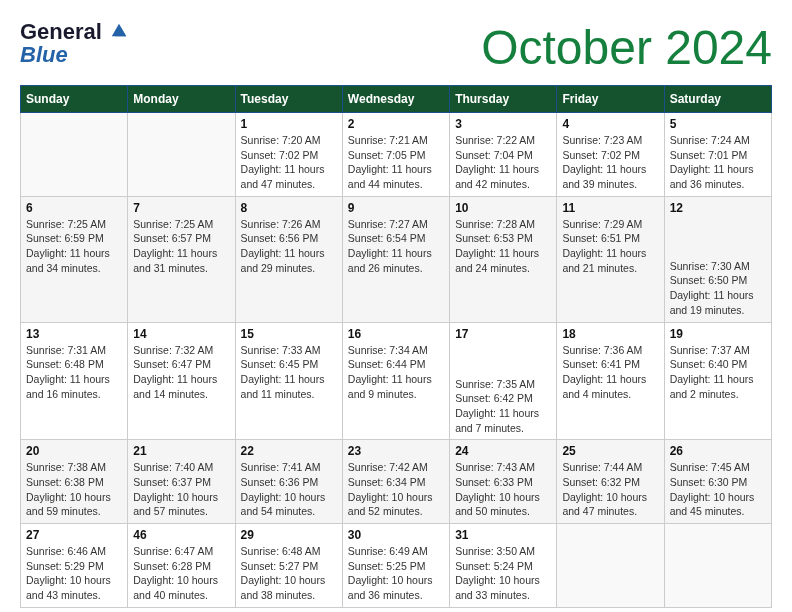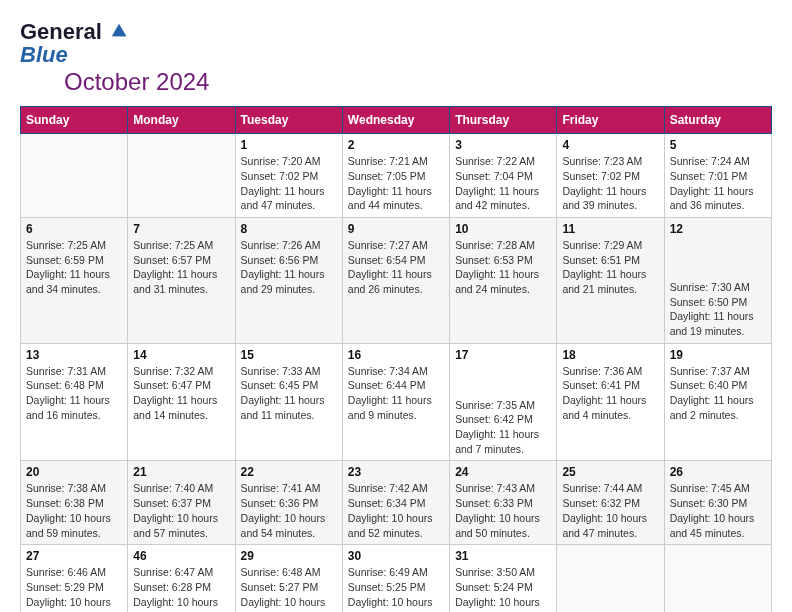--- a/index.html
+++ b/index.html
@@ -8,21 +8,20 @@
       background: #fff;
       width: 792px;
       min-height: 612px;
       padding: 20px;
     }
     .header {
       display: flex;
       justify-content: space-between;
       align-items: flex-start;
       margin-bottom: 10px;
-      flex-direction: column;
     }
     .logo {
       display: flex;
       align-items: center;
     }
     .logo-text {
       font-size: 22px;
       font-weight: bold;
       color: #1a1a2e;
       line-height: 1.1;
@@ -30,36 +29,36 @@
     .logo-icon {
       width: 18px;
       height: 18px;
       margin-left: 2px;
       margin-top: -2px;
     }
     .title-area {
       text-align: right;
     }
     .month-title {
-      font-size: 24px;
+      font-size: 48px;
       font-weight: normal;
-      color: #701a75;
+      color: #15803d;
       margin-left: 44px;
     }
     .subtitle {
       font-size: 15px;
       color: #444;
     }
     table {
       width: 100%;
       border-collapse: collapse;
       font-size: 11px;
     }
     thead tr th {
-      background-color: #be185d;
+      background-color: #14532d;
       color: #fff;
       text-align: left;
       padding: 6px 5px;
       font-size: 12px;
       font-weight: bold;
       border: 1px solid #1a4f8a;
     }
     tbody tr td {
       vertical-align: top;
       border: 1px solid #ccc;

